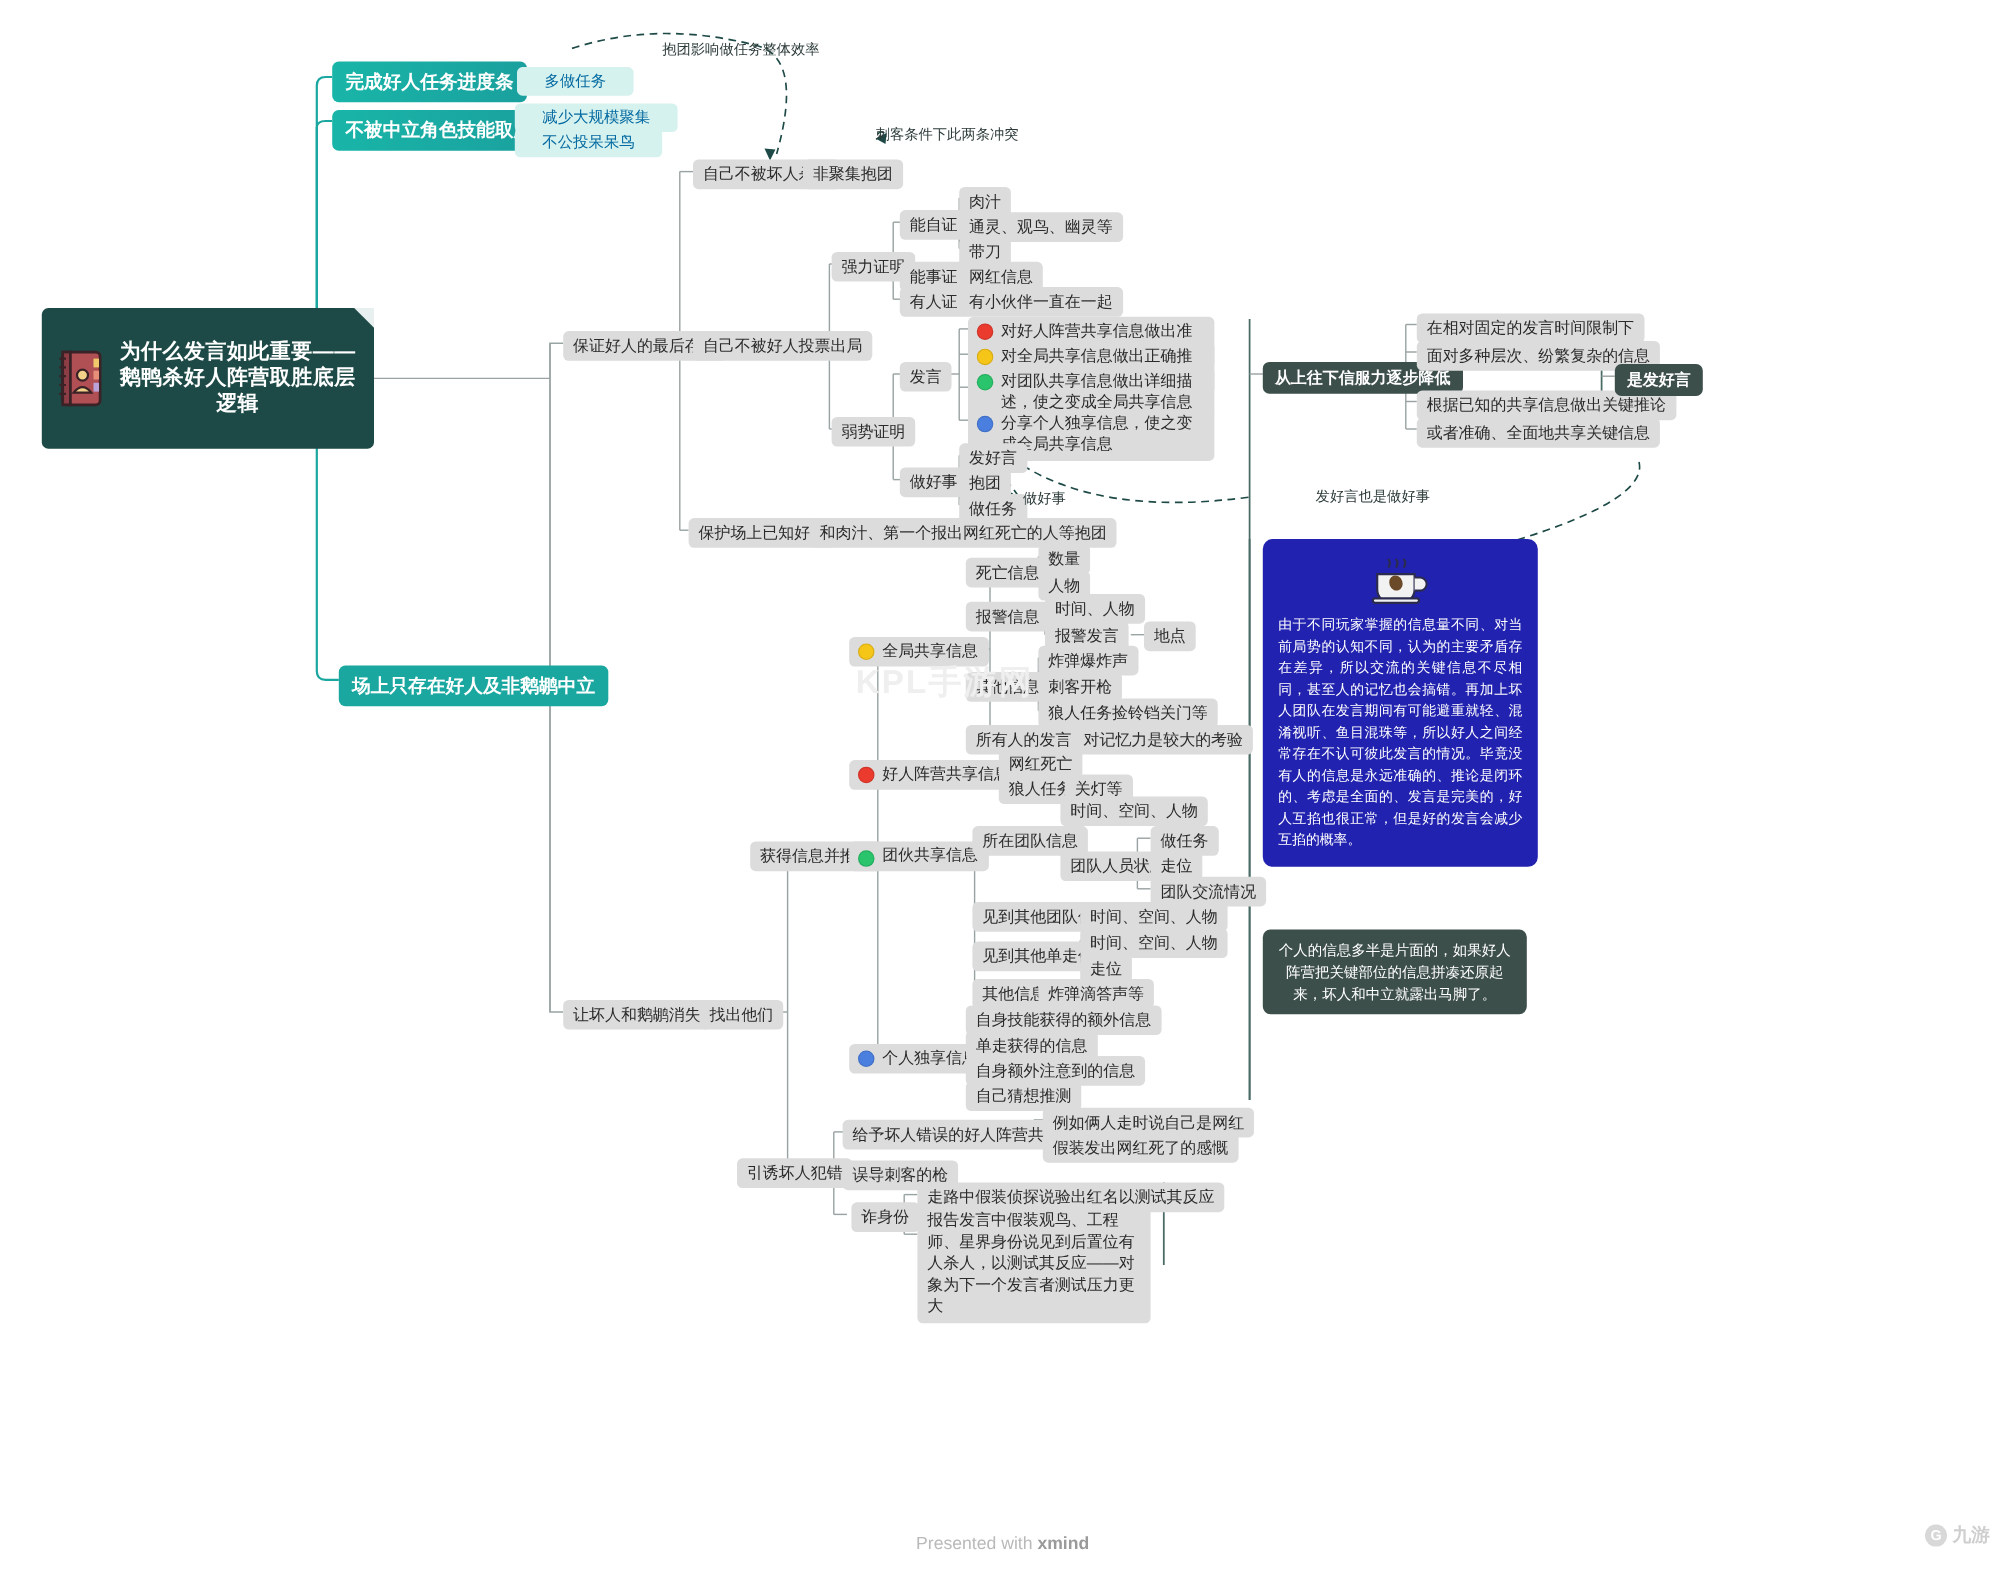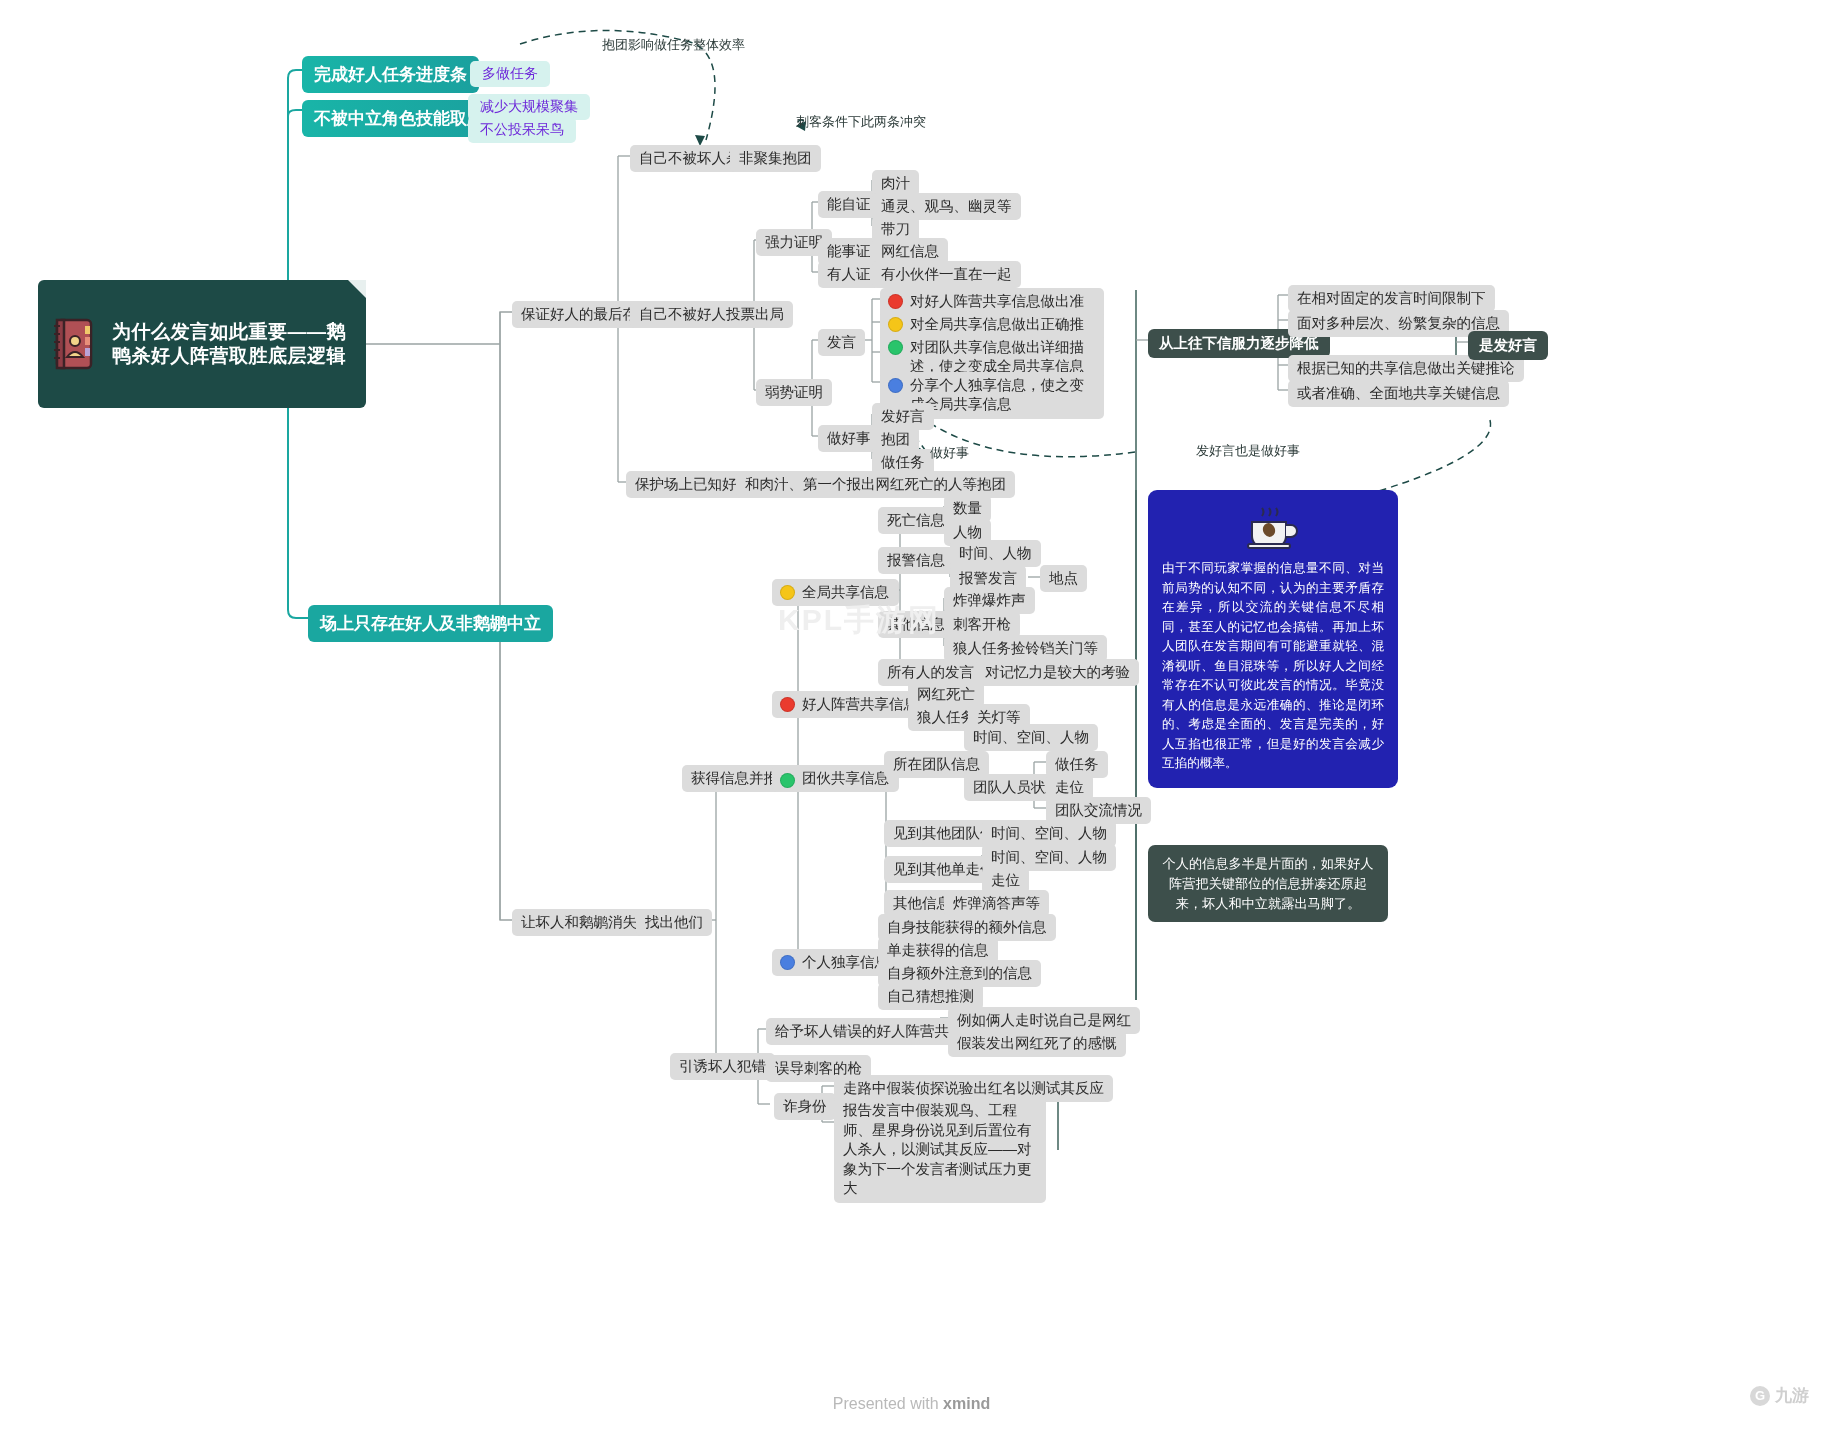--- a/index.html
+++ b/index.html
@@ -5,41 +5,41 @@
   html,body{margin:0;padding:0;background:#ffffff;}
   body{font-family:"Liberation Sans","DejaVu Sans",sans-serif;color:#22282c;}
   #canvas{position:relative;width:1823px;height:1437px;overflow:hidden;background:#fff;}
   svg.links{position:absolute;left:0;top:0;width:1823px;height:1437px;pointer-events:none;}
 
   .node{position:absolute;box-sizing:border-box;}
 
   
   .root{
     background:#1d4a46;color:#fff;border-radius:6px;
-    width:328px;min-height:128px;left:38px;top:280px;
+    width:302px;min-height:128px;left:38px;top:280px;
     display:flex;align-items:center;gap:10px;padding:10px 14px 10px 12px;
     font-weight:bold;font-size:19px;line-height:1.28;letter-spacing:.5px;
   }
   .root .rtitle{flex:1;text-align:center;}
   .root .corner{position:absolute;right:0;top:0;width:0;height:0;
     border-left:18px solid transparent;border-top:18px solid #e8f0ef;}
 
   .bookicon{width:46px;height:54px;flex:0 0 46px;position:relative;}
 
   
   .teal1{
     background:#1aa7a0;color:#fff;border-radius:6px;
     font-size:17px;font-weight:bold;padding:7px 12px;white-space:nowrap;
   }
   .teal1.grad{background:linear-gradient(90deg,#19b5a8,#1aa09e);}
 
   
   .mint{
-    background:#d6f2ee;color:#6d28d9;border-radius:5px;
-    font-size:14px;padding:4px 12px;white-space:nowrap;
+    background:#d6f2ee;color:#0369a1;border-radius:5px;
+    font-size:14px;padding:4px 25px;white-space:nowrap;
   }
 
   
   .gray{
     background:#dcdcdc;color:#2b2b2b;border-radius:5px;
     font-size:14.5px;padding:4px 9px;white-space:nowrap;
   }
   .gray.wrap{white-space:normal;line-height:1.35;}
 
   

